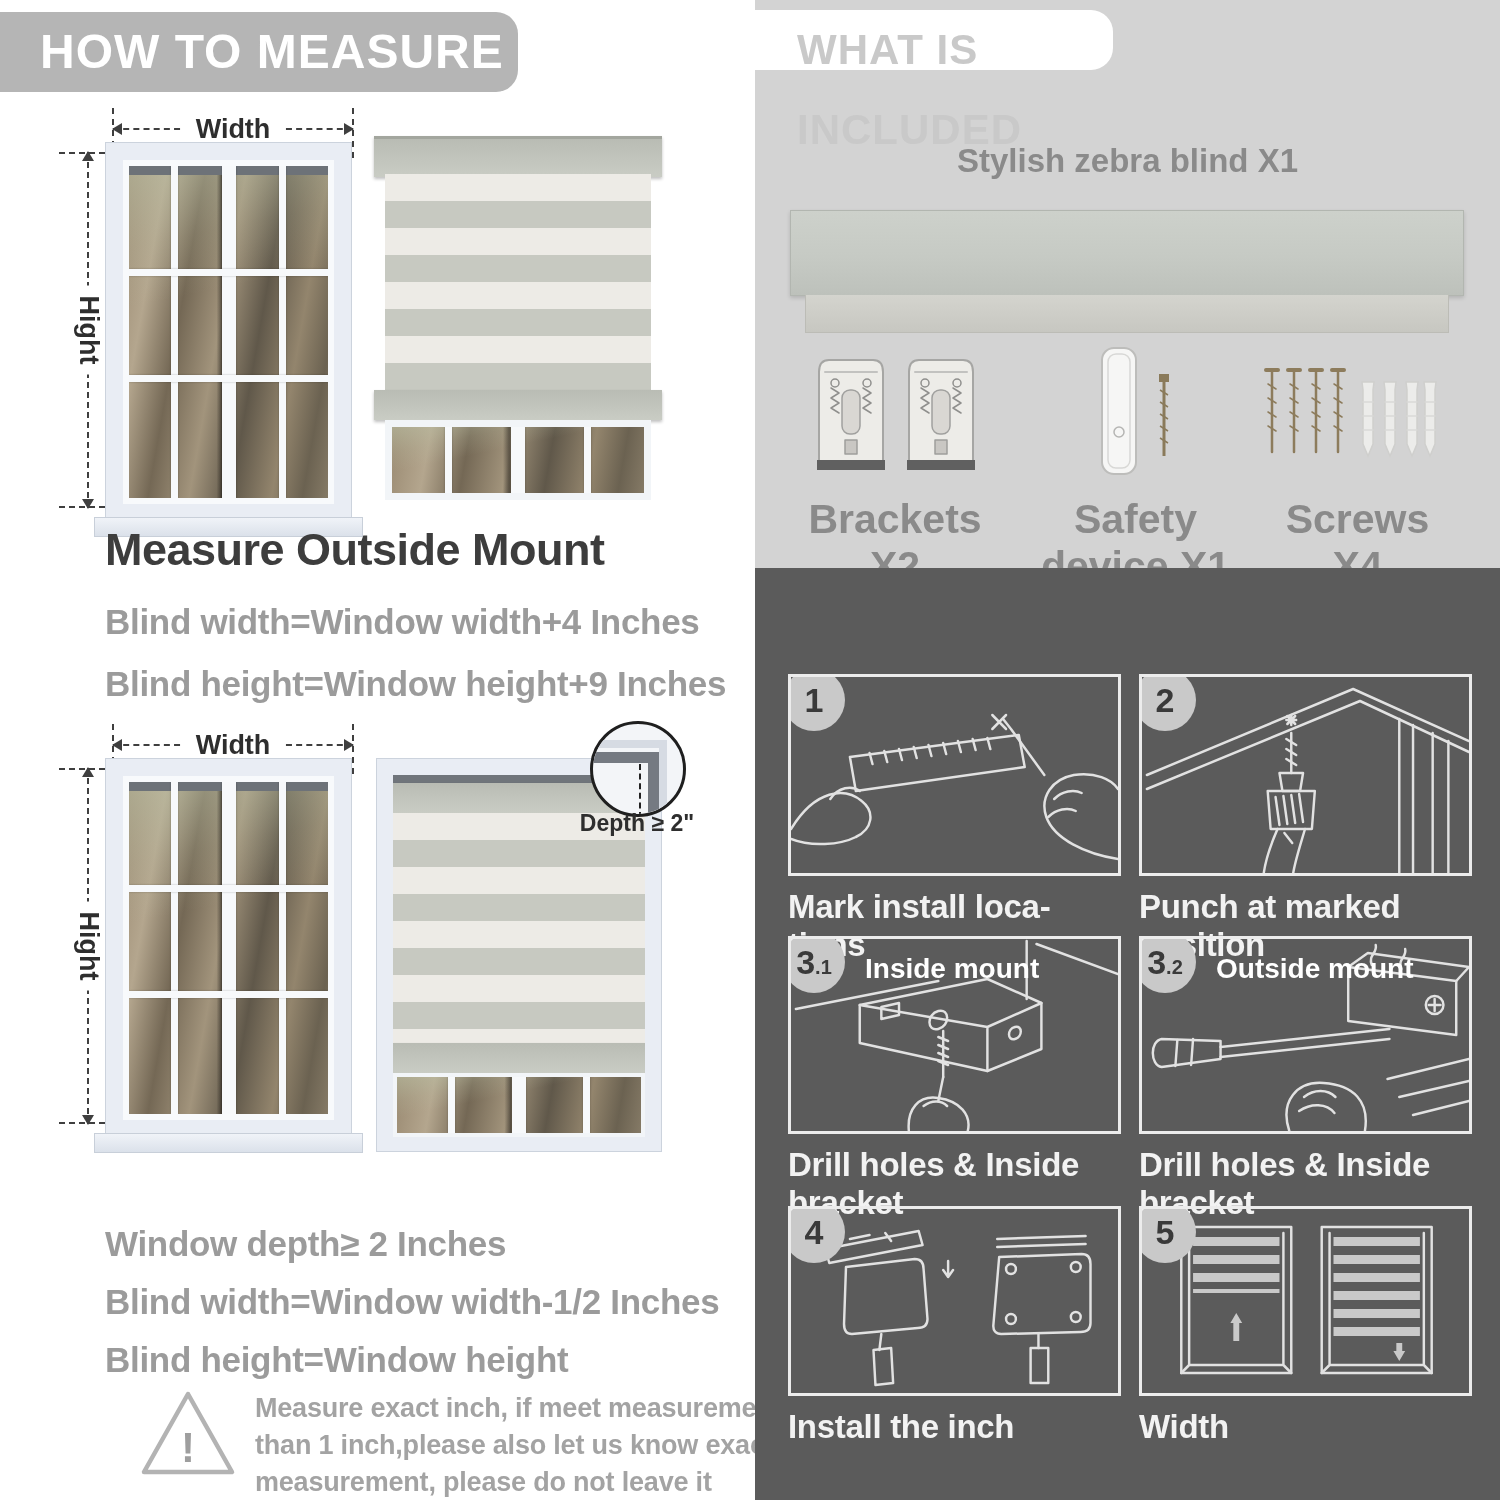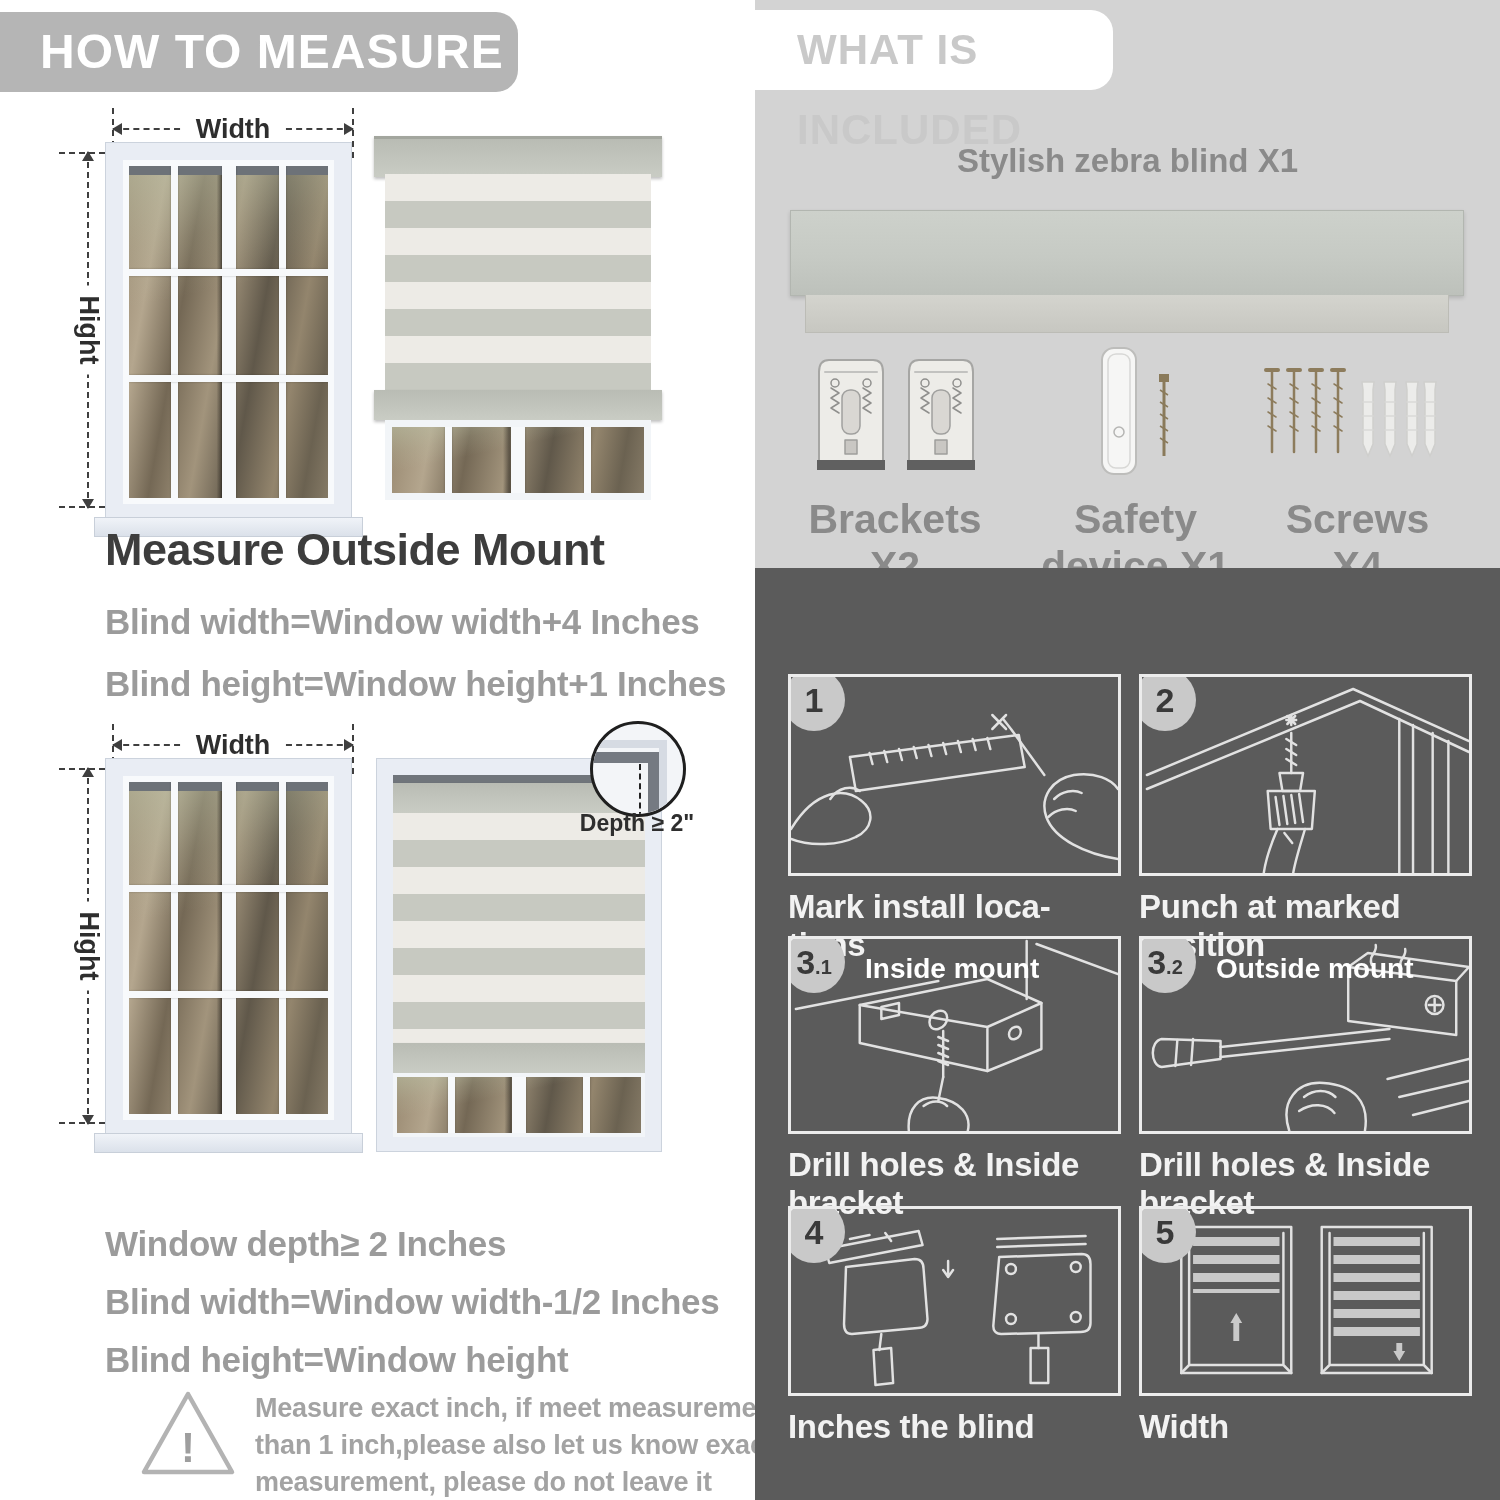--- a/index.html
+++ b/index.html
@@ -67,21 +67,21 @@
   .depth-lbl{left:572px;top:810px;width:130px;text-align:center;font-size:23px;
     font-weight:bold;color:#2e2e2e;}
 
   .warn-text{font-size:27px;line-height:37px;color:#a3a3a3;font-weight:600;letter-spacing:-.2px;}
   .warn-mark{position:absolute;left:0;right:0;top:38px;text-align:center;
     font-size:42px;font-weight:bold;color:#9e9e9e;}
 
   
   .panel-light{left:755px;top:0;width:745px;height:568px;background:#d3d3d3;}
   .panel-dark{left:755px;top:568px;width:745px;height:932px;background:#5b5b5b;}
-  .included-header{left:0;top:10px;width:316px;height:80px;background:#fff;
+  .included-header{left:0;top:10px;width:316px;height:60px;background:#fff;
     border-radius:0 22px 22px 0;color:#c9c9c9;font-size:42px;font-weight:bold;
     line-height:80px;padding-left:42px;letter-spacing:1px;}
   .product-lbl{left:0;right:0;top:142px;text-align:center;font-size:33px;
     font-weight:bold;color:#8a8a8a;}
   .hr-main{left:35px;top:210px;width:672px;height:84px;
     background:linear-gradient(180deg,#cdd1cb 0%,#c6cac4 55%,#bdc1bb 100%);
     border:1px solid #b2b6b0;box-shadow:0 2px 4px rgba(0,0,0,.15);}
   .hr-lip{left:50px;top:295px;width:642px;height:37px;
     background:linear-gradient(180deg,#d4d4ce,#c7c7c1);border:1px solid #bcbcb6;border-top:none;}
   .comp-lbl{top:496px;font-size:41px;font-weight:bold;color:#8a8a8a;text-align:center;}
@@ -144,21 +144,21 @@
       <div class="photo" style="left:0;right:0;top:0;bottom:0;border:none;">
         <div class="gvb c"></div>
         <div class="gvb q1"></div>
         <div class="gvb q3"></div>
       </div>
     </div>
   </div>
 
   <div class="abs h2title" style="left:105px;top:524px;">Measure Outside Mount</div>
   <div class="abs formula" style="left:105px;top:602px;">Blind width=Window width+4 Inches</div>
-  <div class="abs formula" style="left:105px;top:664px;">Blind height=Window height+1 Inches</div>
+  <div class="abs formula" style="left:105px;top:664px;">Blind height=Window height+9 Inches</div>
 
   <div class="abs warrow" style="left:113px;top:732px;width:240px;">
     <div class="line"></div>
     <div class="ah l"></div>
     <div class="ah r"></div>
     <span class="lbl">Width</span>
   </div>
   <div class="abs gv" style="left:112px;top:724px;height:50px;"></div>
   <div class="abs gv" style="left:352px;top:724px;height:50px;"></div>
 
@@ -411,21 +411,21 @@
               <circle cx="290" cy="108" r="5"></circle>
             <path d="M252,125 L252,139"></path>
             <path d="M244,139 L262,139 L262,174 L244,174 Z"></path>
           </g>
         </svg>
         <div class="badge">
           <span>4</span>
             <span class="sub"></span>
         </div>
       </div>
-      <div class="caption">Inches the blind</div>
+      <div class="caption">Install the inch</div>
     </div>
 
     <div class="abs step" style="left:384px;top:638px;">
       <div class="frame" style="height:184px;">
         <svg class="art" viewBox="0 0 333 184" preserveAspectRatio="none">
           <g fill="none" stroke="#e2e2e2" stroke-width="2.5" stroke-linecap="round" stroke-linejoin="round">
             <path d="M40,18 L152,18 L152,164 L40,164 Z"></path>
             <path d="M40,164 L48,156 L144,156 L152,164 M48,156 L48,24 M144,156 L144,24"></path>
             <path d="M183,18 L295,18 L295,164 L183,164 Z"></path>
             <path d="M183,164 L191,156 L287,156 L295,164 M191,156 L191,24 M287,156 L287,24"></path>

